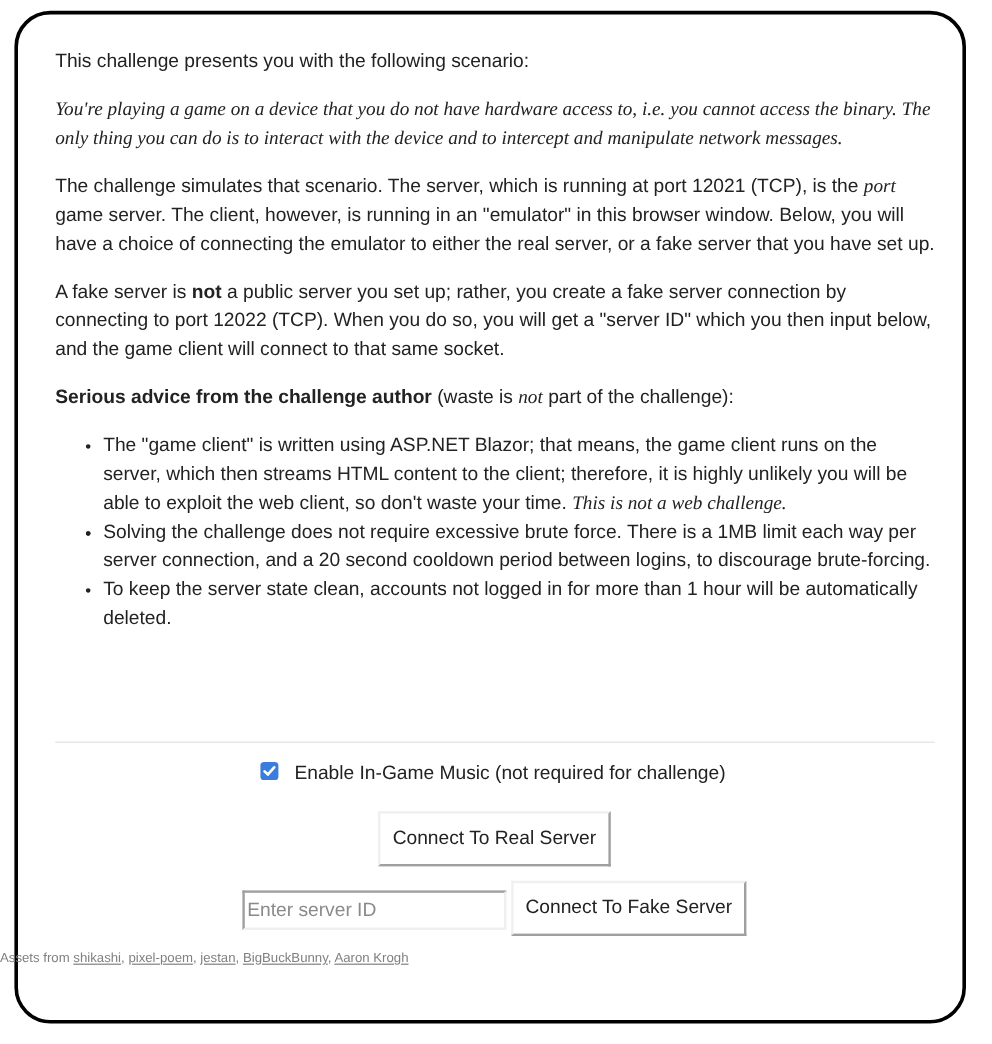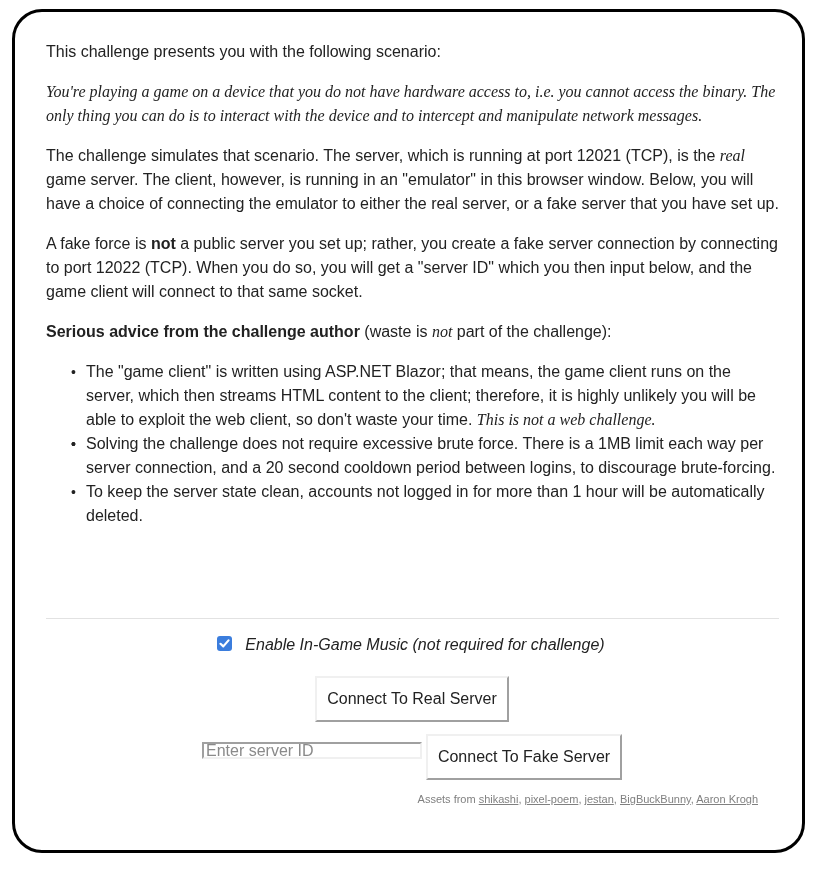--- a/index.html
+++ b/index.html
@@ -62,21 +62,20 @@
       border-top: 1px solid #e2e2e2;
     }
     .music-row {
       position: absolute;
       left: 0;
       width: 827px;
       top: 634px;
       text-align: center;
       font-size: 16px;
       line-height: 22px;
-      font-style: italic;
     }
     .checkbox {
       display: inline-block;
       width: 15px;
       height: 15px;
       background: #3b7ddd;
       border-radius: 3px;
       vertical-align: -1px;
       margin-right: 8px;
       position: relative;
@@ -111,60 +110,60 @@
       left: 426px;
       top: 734px;
       width: 196px;
       height: 46px;
     }
     .server-input {
       position: absolute;
       left: 202px;
       top: 742px;
       width: 220px;
-      height: 17px;
+      height: 33px;
       box-sizing: border-box;
       border-top: 2px solid #a0a0a0;
       border-left: 2px solid #a0a0a0;
       border-right: 2px solid #f0f0f0;
       border-bottom: 2px solid #f0f0f0;
       font-family: "Liberation Sans", sans-serif;
       font-size: 16px;
       padding: 0 2px;
       color: #14532d;
       outline: none;
     }
     .server-input::placeholder {
       color: #8a8a8a;
     }
     .credits {
       position: absolute;
       left: 0;
       width: 758px;
       top: 791px;
-      text-align: right;
+      text-align: left;
       font-size: 11px;
       color: #808080;
       line-height: 16px;
     }
     .credits a {
       color: #808080;
       text-decoration: underline;
     }
   </style>
 </head>
 <body>
 
 <div class="frame"></div>
 
 <div class="content">
   <p>This challenge presents you with the following scenario:</p>
   <p class="italic">You're playing a game on a device that you do not have hardware access to, i.e. you cannot access the binary. The only thing you can do is to interact with the device and to intercept and manipulate network messages.</p>
-  <p><span>The challenge simulates that scenario. The server, which is running at port 12021 (TCP), is the </span><span class="italic">real</span><span> game server. The client, however, is running in an "emulator" in this browser window. Below, you will have a choice of connecting the emulator to either the real server, or a fake server that you have set up.</span></p>
-  <p><span>A fake force is </span><span class="bold">not</span><span> a public server you set up; rather, you create a fake server connection by connecting to port 12022 (TCP). When you do so, you will get a "server ID" which you then input below, and the game client will connect to that same socket.</span></p>
+  <p><span>The challenge simulates that scenario. The server, which is running at port 12021 (TCP), is the </span><span class="italic">port</span><span> game server. The client, however, is running in an "emulator" in this browser window. Below, you will have a choice of connecting the emulator to either the real server, or a fake server that you have set up.</span></p>
+  <p><span>A fake server is </span><span class="bold">not</span><span> a public server you set up; rather, you create a fake server connection by connecting to port 12022 (TCP). When you do so, you will get a "server ID" which you then input below, and the game client will connect to that same socket.</span></p>
   <p><span class="bold">Serious advice from the challenge author</span><span> (waste is </span><span class="italic">not</span><span> part of the challenge):</span></p>
   <ul class="advice">
     <li><span class="bullet">•</span><span>The "game client" is written using ASP.NET Blazor; that means, the game client runs on the server, which then streams HTML content to the client; therefore, it is highly unlikely you will be able to exploit the web client, so don't waste your time. </span><span class="italic">This is not a web challenge.</span></li>
     <li><span class="bullet">•</span></li>
     <li><span class="bullet">•</span><span>Solving the challenge does not require excessive brute force. There is a 1MB limit each way per server connection, and a 20 second cooldown period between logins, to discourage brute-forcing.</span></li>
     <li><span class="bullet">•</span><span>To keep the server state clean, accounts not logged in for more than 1 hour will be automatically deleted.</span></li>
   </ul>
 </div>
 
 <div class="separator"></div>

